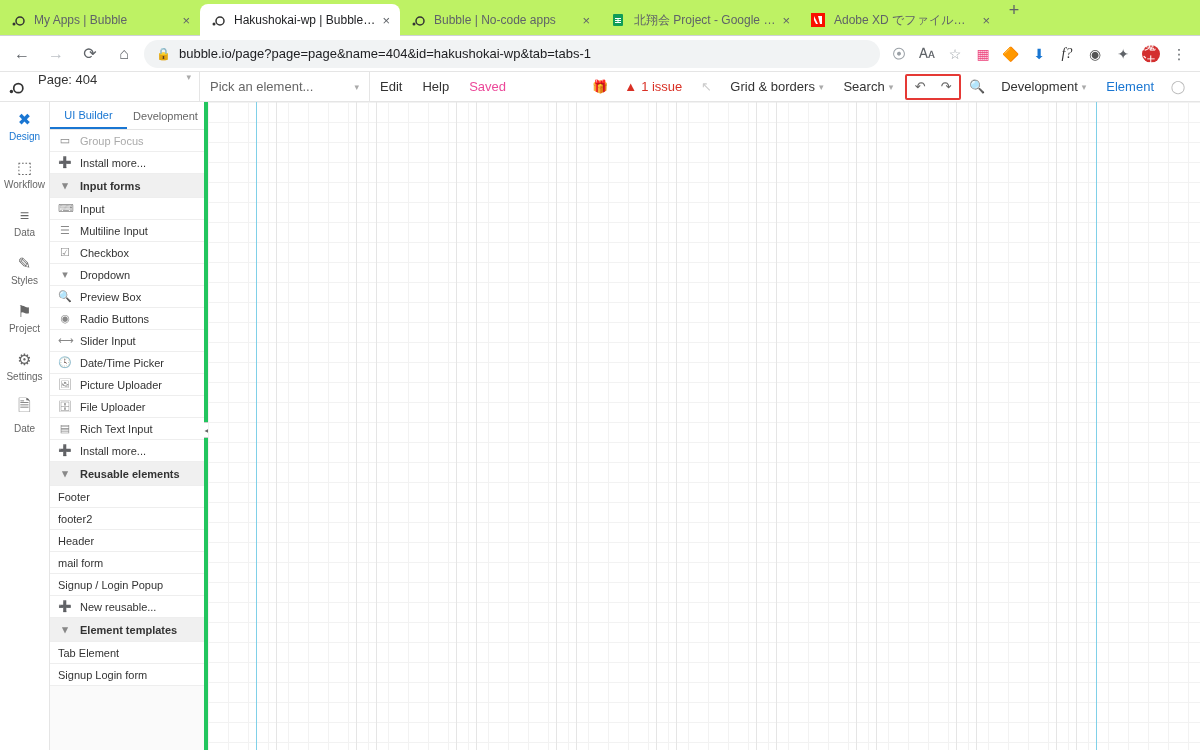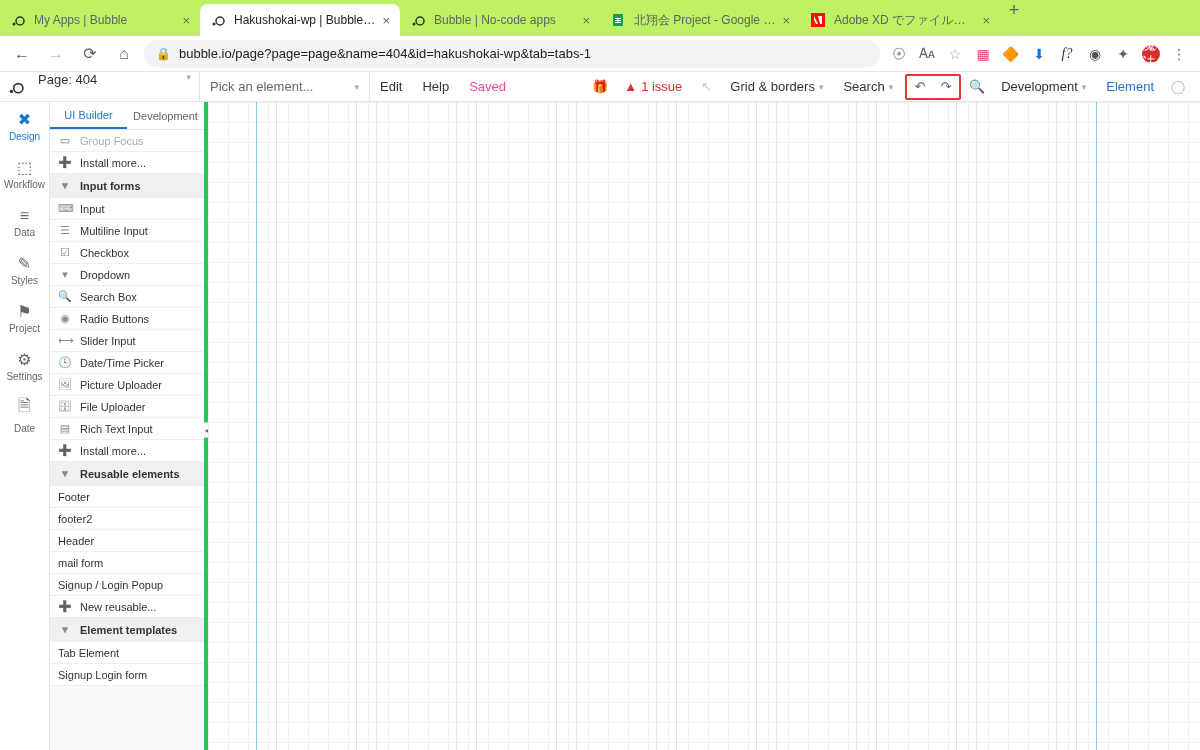--- a/index.html
+++ b/index.html
@@ -281,21 +281,21 @@
       <div class="pal-row">
           <span class="pal-icon">☑</span>
           <span>Checkbox</span>
         </div>
       <div class="pal-row">
           <span class="pal-icon">▾</span>
           <span>Dropdown</span>
         </div>
       <div class="pal-row">
           <span class="pal-icon">🔍</span>
-          <span>Search Box</span>
+          <span>Preview Box</span>
         </div>
       <div class="pal-row">
           <span class="pal-icon">◉</span>
           <span>Radio Buttons</span>
         </div>
       <div class="pal-row">
           <span class="pal-icon">⟷</span>
           <span>Slider Input</span>
         </div>
       <div class="pal-row">

